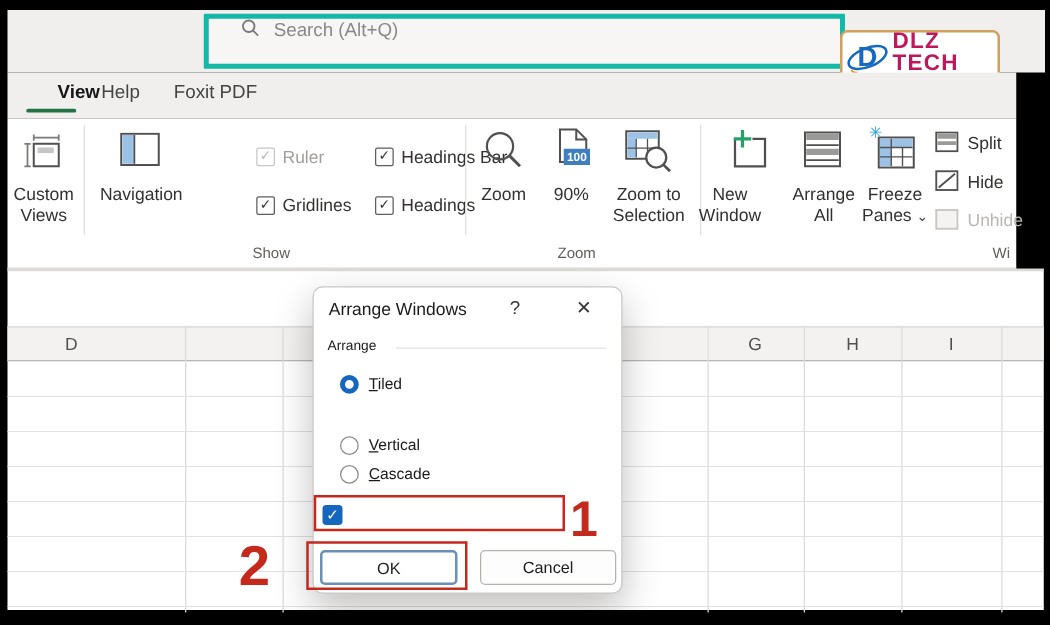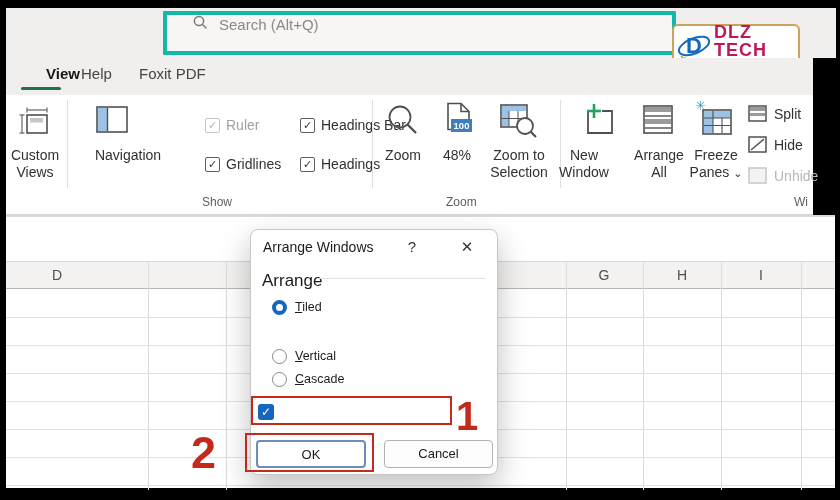--- a/index.html
+++ b/index.html
@@ -50,21 +50,21 @@
   .colheader .collabel{position:absolute;top:5px;font-size:14px;color:#505050;transform:translateX(-50%);}
   .colline{position:absolute;top:44px;height:229px;width:1px;background:#dddbd9;}
   .gridarea{position:absolute;left:0;top:73px;width:100%;height:200px;
             background:repeating-linear-gradient(to bottom,transparent 0 27px,#e3e1df 27px 28px);}
   
   .dialog{position:absolute;left:250px;top:229px;width:248px;height:246px;background:#fff;
           border:1px solid #c9c7c5;border-radius:8px;box-shadow:0 12px 30px rgba(0,0,0,.25);z-index:20;box-sizing:border-box;}
   .dlg-title{position:absolute;left:12px;top:9px;font-size:14px;color:#1b1b1b;}
   .dlg-help{position:absolute;left:150px;top:6px;width:22px;height:22px;text-align:center;font-size:15px;color:#333;line-height:22px;}
   .dlg-close{position:absolute;left:202px;top:5px;width:28px;height:24px;text-align:center;font-size:15px;color:#333;line-height:24px;}
-  .dlg-group-label{position:absolute;left:11px;top:41px;font-size:17px;color:#1b1b1b;}
+  .dlg-group-label{position:absolute;left:11px;top:41px;font-size:11px;color:#1b1b1b;}
   .dlg-group-line{position:absolute;left:66px;right:12px;top:48px;height:1px;background:#e3e1df;}
   .radio-row{position:absolute;left:21px;display:flex;align-items:center;height:22px;}
   .radio{width:15px;height:15px;border-radius:50%;box-sizing:border-box;border:1px solid #8a8886;background:#fff;flex:0 0 auto;}
   .radio.selected{border:4.5px solid #1566bd;}
   .radio-label,.chk-label{margin-left:8px;font-size:12.5px;color:#1b1b1b;white-space:nowrap;}
   .chk-row{position:absolute;left:7px;top:170px;display:flex;align-items:center;height:24px;}
   .chk{width:16px;height:16px;border-radius:3px;background:#1566bd;display:flex;align-items:center;justify-content:center;flex:0 0 auto;}
   .chk::after{content:"✓";color:#fff;font-size:12px;line-height:1;}
   .chk-label{margin-left:6px;outline:1px dotted #666;padding:1px 2px;}
   .u{text-decoration:underline;}
@@ -127,21 +127,21 @@
     </svg>
     <div class="ribbon-label" style="left:0px;width:58px;">Custom Views</div>
 
     <div class="vsep" style="left:61px;"></div>
 
     <svg class="ribbon-icon" style="left:90px;top:11px;" width="32" height="28" viewBox="0 0 32 28">
       <rect x="1" y="1" width="30" height="25" fill="#fff" stroke="#505050" stroke-width="1.6"></rect>
       <rect x="2" y="2" width="9" height="23" fill="#9cc3e5"></rect>
       <line x1="11.5" y1="2" x2="11.5" y2="25" stroke="#505050" stroke-width="1.4"></line>
     </svg>
-    <div class="ribbon-label" style="left:85px;width:74px;">Navigation</div>
+    <div class="ribbon-label" style="left:70px;width:74px;">Navigation</div>
 
     <div class="rb-check-row" style="left:151px;top:22px;">
       <span class="rbx checked disabled"></span>
       <span class="rb-check-label disabled">Ruler</span>
     </div>
     <div class="rb-check-row" style="left:151px;top:61px;">
       <span class="rbx checked"></span>
       <span class="rb-check-label">Gridlines</span>
     </div>
     <div class="rb-check-row" style="left:246px;top:22px;">
@@ -161,21 +161,21 @@
       <line x1="22.5" y1="21.5" x2="31" y2="30" stroke="#505050" stroke-width="2.4"></line>
     </svg>
     <div class="ribbon-label" style="left:367px;width:60px;">Zoom</div>
 
     <svg class="ribbon-icon" style="left:438px;top:7px;" width="30" height="37" viewBox="0 0 30 37">
       <path d="M4 1.5 h13 l8 8 v18 h-21 z" fill="#fff" stroke="#505050" stroke-width="1.6"></path>
       <path d="M17 1.5 v8 h8" fill="none" stroke="#505050" stroke-width="1.6"></path>
       <rect x="7" y="17" width="21" height="13" fill="#3f7fbf"></rect>
       <text x="17.5" y="27" text-anchor="middle" font-family="Liberation Sans,sans-serif" font-size="9.5" font-weight="bold" fill="#fff">100</text>
     </svg>
-    <div class="ribbon-label" style="left:421px;width:60px;">48%</div>
+    <div class="ribbon-label" style="left:421px;width:60px;">90%</div>
 
     <svg class="ribbon-icon" style="left:494px;top:8px;" width="38" height="36" viewBox="0 0 38 36">
       <rect x="1" y="2" width="26" height="22" fill="#fff" stroke="#505050" stroke-width="1.6"></rect>
       <rect x="2" y="3" width="24" height="5" fill="#9cc3e5"></rect>
       <rect x="2" y="8" width="7" height="15" fill="#9cc3e5"></rect>
       <path d="M9 8 v15 M18 8 v15 M2 15.5 h24" stroke="#505050" stroke-width="1"></path>
       <circle cx="25" cy="23" r="8" fill="#fff" stroke="#505050" stroke-width="1.8"></circle>
       <line x1="30.5" y1="28.5" x2="36" y2="34" stroke="#505050" stroke-width="2.2"></line>
     </svg>
     <div class="ribbon-label" style="left:476px;width:74px;">Zoom to Selection</div>

